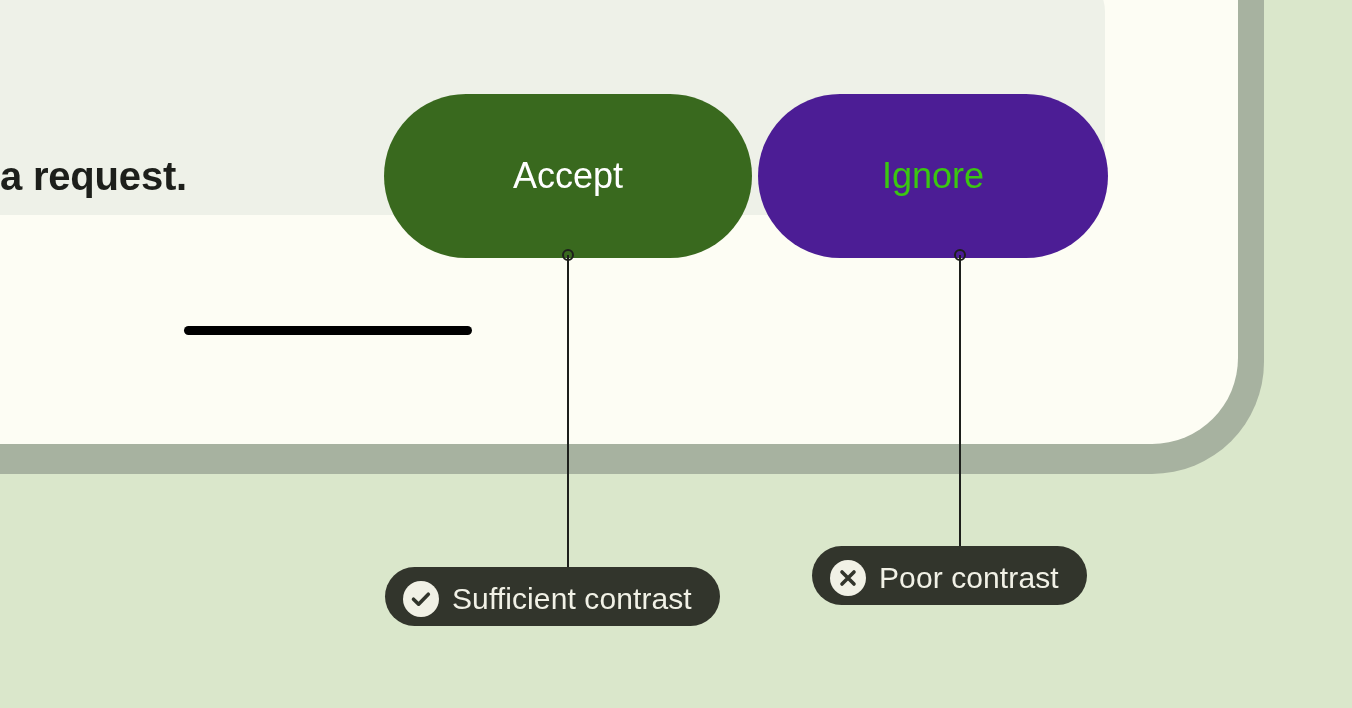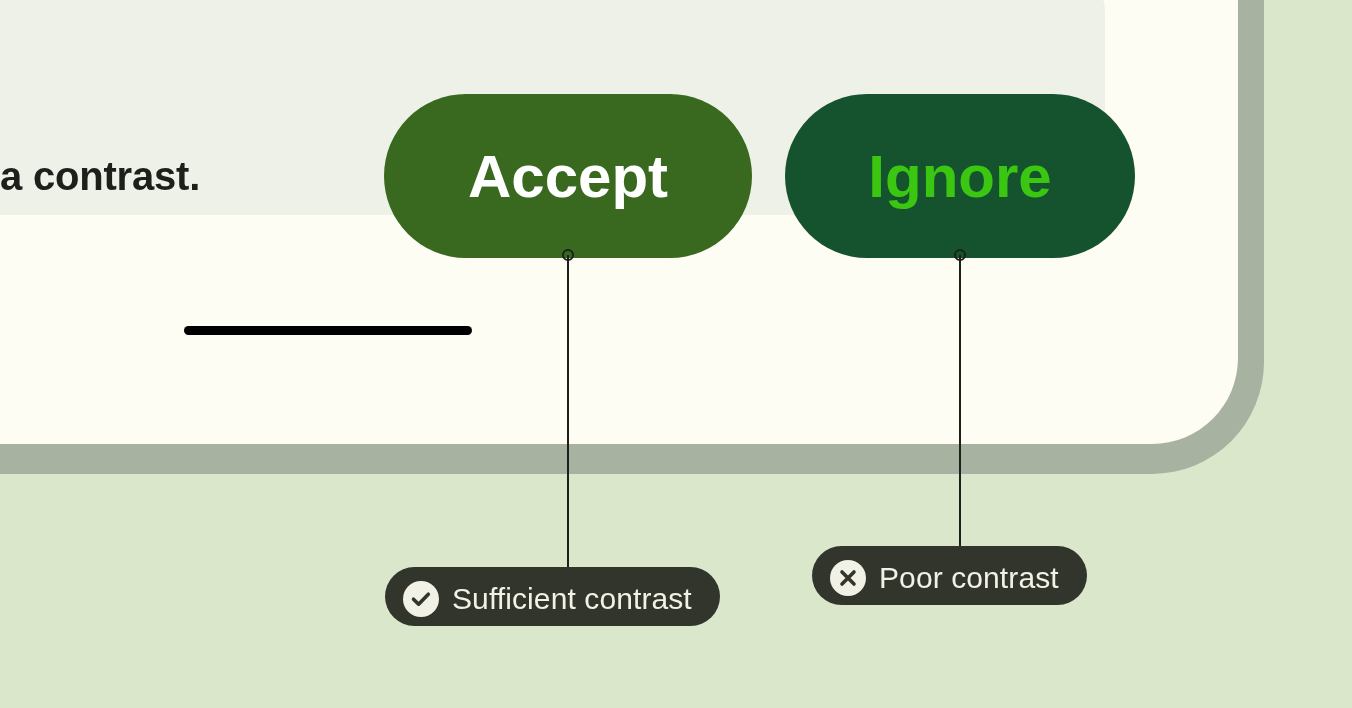--- a/index.html
+++ b/index.html
@@ -73,38 +73,38 @@
   }
 
   
   .btn {
     position: absolute;
     top: 94px;
     height: 164px;
     border: none;
     border-radius: 82px;
     font-family: "Liberation Sans", sans-serif;
-    font-size: 60px;
-    font-weight: 700;
+    font-size: 36px;
+    font-weight: 400;
     display: flex;
     align-items: center;
     justify-content: center;
     padding: 0;
     cursor: pointer;
   }
   .btn-accept {
     left: 384px;
     width: 368px;
     background: #39691e;
     color: #ffffff;
   }
   .btn-ignore {
-    left: 785px;
+    left: 758px;
     width: 350px;
-    background: #14532d;
+    background: #4c1d95;
     color: #3bc711;
   }
 
   
   .rule-bar {
     position: absolute;
     left: 264px;
     top: 406px;
     width: 288px;
     height: 9px;
@@ -177,21 +177,21 @@
 
   <div class="device-frame"></div>
 
   <div class="app-panel">
 
     <div class="card card-main"></div>
 
     <div class="rule-bar"></div>
   </div>
 
-  <div class="message-text">a contrast.</div>
+  <div class="message-text">a request.</div>
 
   <button class="btn btn-accept">Accept</button>
 
   <button class="btn btn-ignore">Ignore</button>
 
   <div class="leader leader-left"></div>
   <div class="leader-dot leader-dot-left"></div>
 
   <div class="leader leader-right"></div>
   <div class="leader-dot leader-dot-right"></div>

